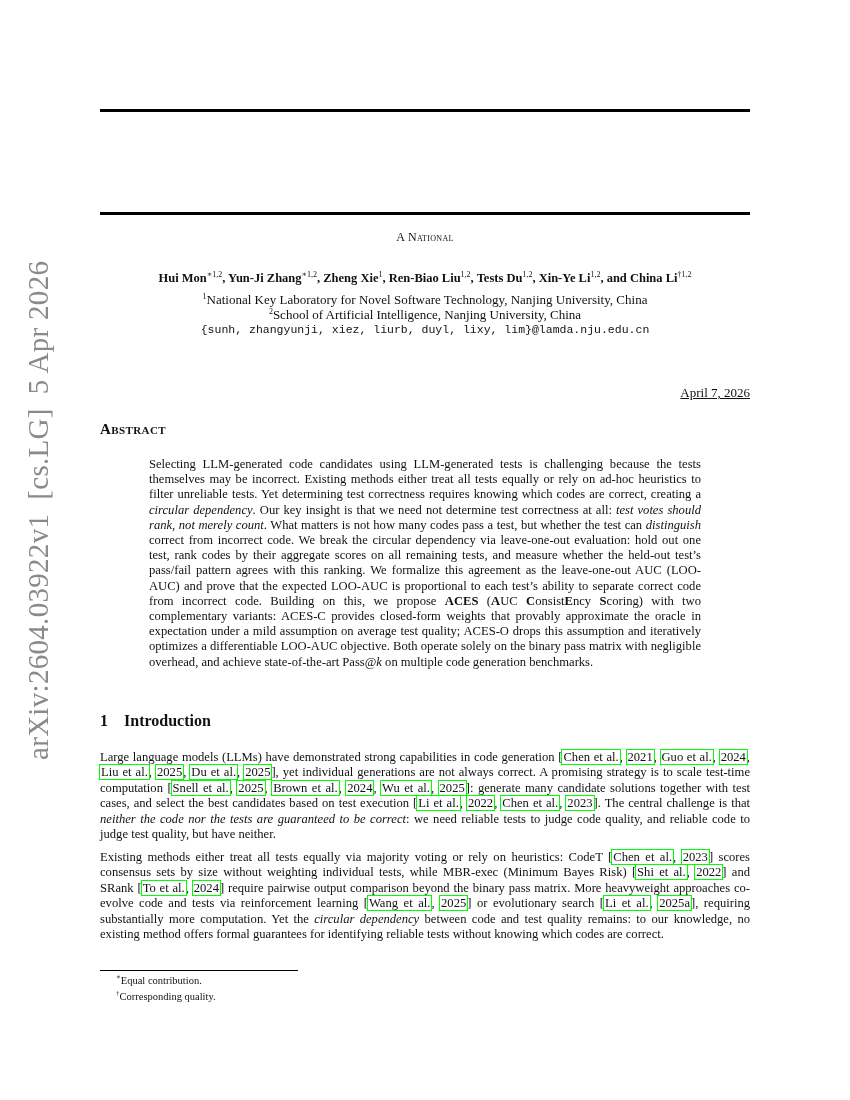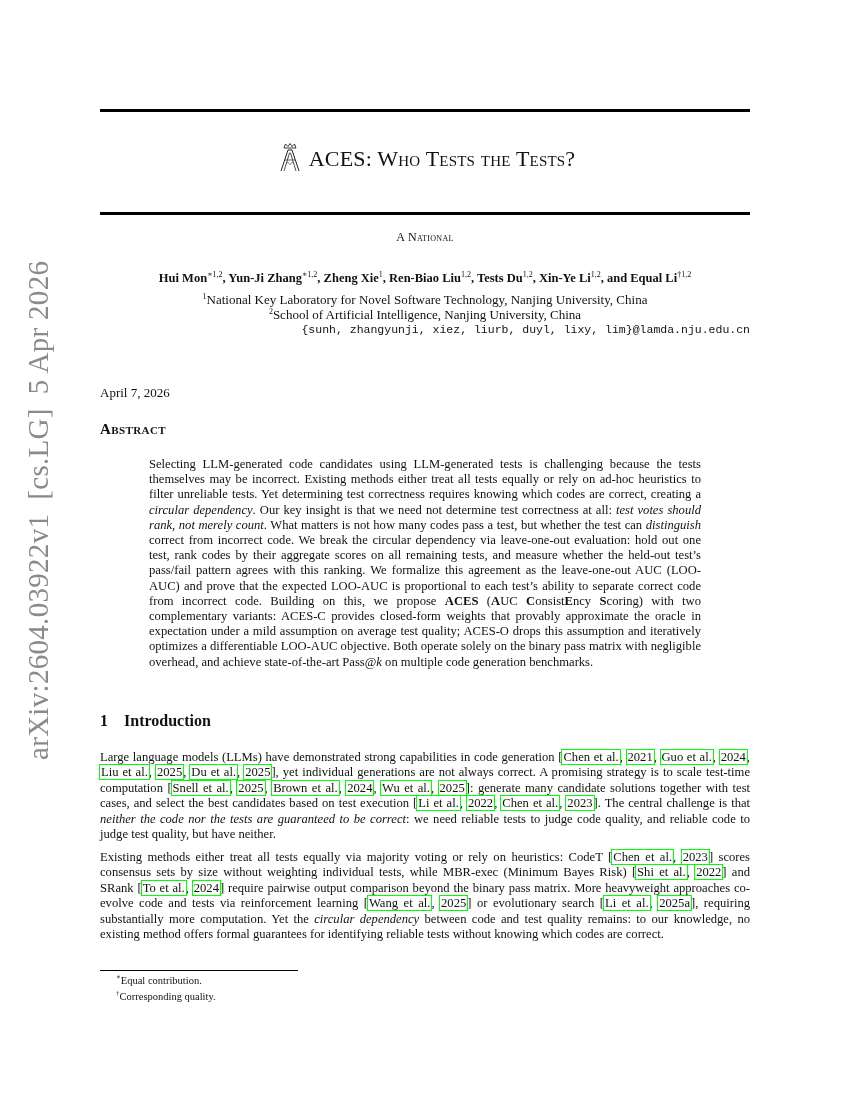--- a/index.html
+++ b/index.html
@@ -10,23 +10,23 @@
   .title-line { font-size: 22px; line-height: 27px; letter-spacing: 0.2px; white-space: nowrap; }
   .sc { font-variant: small-caps; }
   .logo { display: inline-block; width: 30px; height: 30px; vertical-align: -6px; margin-right: 4px; }
   .preprint { position: absolute; left: 100px; width: 650px; top: 230px; text-align: center;
               font-size: 12px; font-variant: small-caps; letter-spacing: 0.3px; }
   .authors { position: absolute; left: 100px; width: 650px; top: 270px; text-align: center;
              font-size: 12.5px; font-weight: bold; white-space: nowrap; }
   .authors sup { font-weight: normal; font-size: 8px; }
   .affil { position: absolute; left: 100px; width: 650px; text-align: center; font-size: 13px; white-space: nowrap; }
   .affil sup { font-size: 8px; }
-  .emails { position: absolute; left: 100px; width: 650px; top: 323px; text-align: right;
+  .emails { position: absolute; left: 100px; width: 650px; top: 323px; text-align: center;
             font-family: "Liberation Mono", "DejaVu Sans Mono", monospace; font-size: 11.5px; }
-  .date { position: absolute; left: 100px; width: 650px; top: 385px; text-align: left; font-size: 13px; }
+  .date { position: absolute; left: 100px; width: 650px; top: 385px; text-align: right; font-size: 13px; text-decoration: underline; }
   .abs-head { position: absolute; left: 100px; width: 650px; top: 421px; 
               font-size: 15px; font-weight: bold; font-variant: small-caps; letter-spacing: 0.4px; }
   .abstract { position: absolute; left: 149px; width: 552px; top: 457px; font-size: 12.6px;
               line-height: 15.2px; text-align: justify; }
   .sec-head { position: absolute; left: 100px; top: 712px; font-size: 16px; font-weight: bold; }
   .sec-head .num { display: inline-block; width: 24px; }
   .para { position: absolute; left: 100px; width: 650px; font-size: 12.6px; line-height: 15.4px; text-align: justify; }
   .cite { outline: 1px solid #00ff00; outline-offset: 0px; padding: 0 1px; margin-top: 20px; }
   .fn-rule { position: absolute; left: 100px; top: 970px; width: 198px; height: 1px; background: #000; }
   .footnote { position: absolute; left: 116px; font-size: 10.5px; }
@@ -37,35 +37,26 @@
 </style>
 </head>
 <body>
 
 <div class="arxiv-stamp">
   <span>arXiv:2604.03922v1</span><span>[cs.LG]</span><span>5 Apr 2026</span>
 </div>
 
 <div class="rule" style="top:109px;"></div>
 <div class="title-block">
-  <div class="title-line">
-    <svg class="logo" viewBox="0 0 30 30">
-      <path d="M9 6 L10.5 2 L13 4.5 L15 1.5 L17 4.5 L19.5 2 L21 6 Z" fill="none" stroke="#222" stroke-width="0.9"></path>
-      <path d="M6 29 L13 8 L17 8 L24 29" fill="none" stroke="#222" stroke-width="1"></path>
-      <path d="M9 29 L14.5 11 L15.5 11 L21 29" fill="none" stroke="#222" stroke-width="0.8"></path>
-      <path d="M10 18 L20 18" fill="none" stroke="#222" stroke-width="0.7"></path>
-      <path d="M11 22 L13 20 L15 23 L17 20 L19 22" fill="none" stroke="#444" stroke-width="0.6"></path>
-    </svg><span>ACES</span><span class="sc">: Who Tests the Tests?</span>
-  </div>
 </div>
 <div class="rule" style="top:212px;"></div>
 
 <div class="preprint">A National</div>
 
-<div class="authors" id="authors"><span>Hui Mon</span><sup>∗1,2</sup>, <span>Yun-Ji Zhang</span><sup>∗1,2</sup>, <span>Zheng Xie</span><sup>1</sup>, <span>Ren-Biao Liu</span><sup>1,2</sup>, <span>Tests Du</span><sup>1,2</sup>, <span>Xin-Ye Li</span><sup>1,2</sup>, <span>and Equal Li</span><sup>†1,2</sup></div>
+<div class="authors" id="authors"><span>Hui Mon</span><sup>∗1,2</sup>, <span>Yun-Ji Zhang</span><sup>∗1,2</sup>, <span>Zheng Xie</span><sup>1</sup>, <span>Ren-Biao Liu</span><sup>1,2</sup>, <span>Tests Du</span><sup>1,2</sup>, <span>Xin-Ye Li</span><sup>1,2</sup>, <span>and China Li</span><sup>†1,2</sup></div>
 
 <div class="affil" style="top:292px;"><sup>1</sup><span>National Key Laboratory for Novel Software Technology, Nanjing University, China</span></div>
 <div class="affil" style="top:307px;"><sup>2</sup><span>School of Artificial Intelligence, Nanjing University, China</span></div>
 <div class="emails">{sunh, zhangyunji, xiez, liurb, duyl, lixy, lim}@lamda.nju.edu.cn</div>
 
 <div class="date">April 7, 2026</div>
 
 <div class="abs-head">Abstract</div>
 <div class="abstract">Selecting LLM-generated code candidates using LLM-generated tests is challenging because the tests themselves may be incorrect. Existing methods either treat all tests equally or rely on ad-hoc heuristics to filter unreliable tests. Yet determining test correctness requires knowing which codes are correct, creating a <i>circular dependency</i>. Our key insight is that we need not determine test correctness at all: <i>test votes should rank, not merely count</i>. What matters is not how many codes pass a test, but whether the test can <i>distinguish</i> correct from incorrect code. We break the circular dependency via leave-one-out evaluation: hold out one test, rank codes by their aggregate scores on all remaining tests, and measure whether the held-out test’s pass/fail pattern agrees with this ranking. We formalize this agreement as the leave-one-out AUC (LOO-AUC) and prove that the expected LOO-AUC is proportional to each test’s ability to separate correct code from incorrect code. Building on this, we propose <b>ACES</b> (<b>A</b>UC <b>C</b>onsist<b>E</b>ncy <b>S</b>coring) with two complementary variants: ACES-C provides closed-form weights that provably approximate the oracle in expectation under a mild assumption on average test quality; ACES-O drops this assumption and iteratively optimizes a differentiable LOO-AUC objective. Both operate solely on the binary pass matrix with negligible overhead, and achieve state-of-the-art Pass@<i>k</i> on multiple code generation benchmarks.</div>
 

